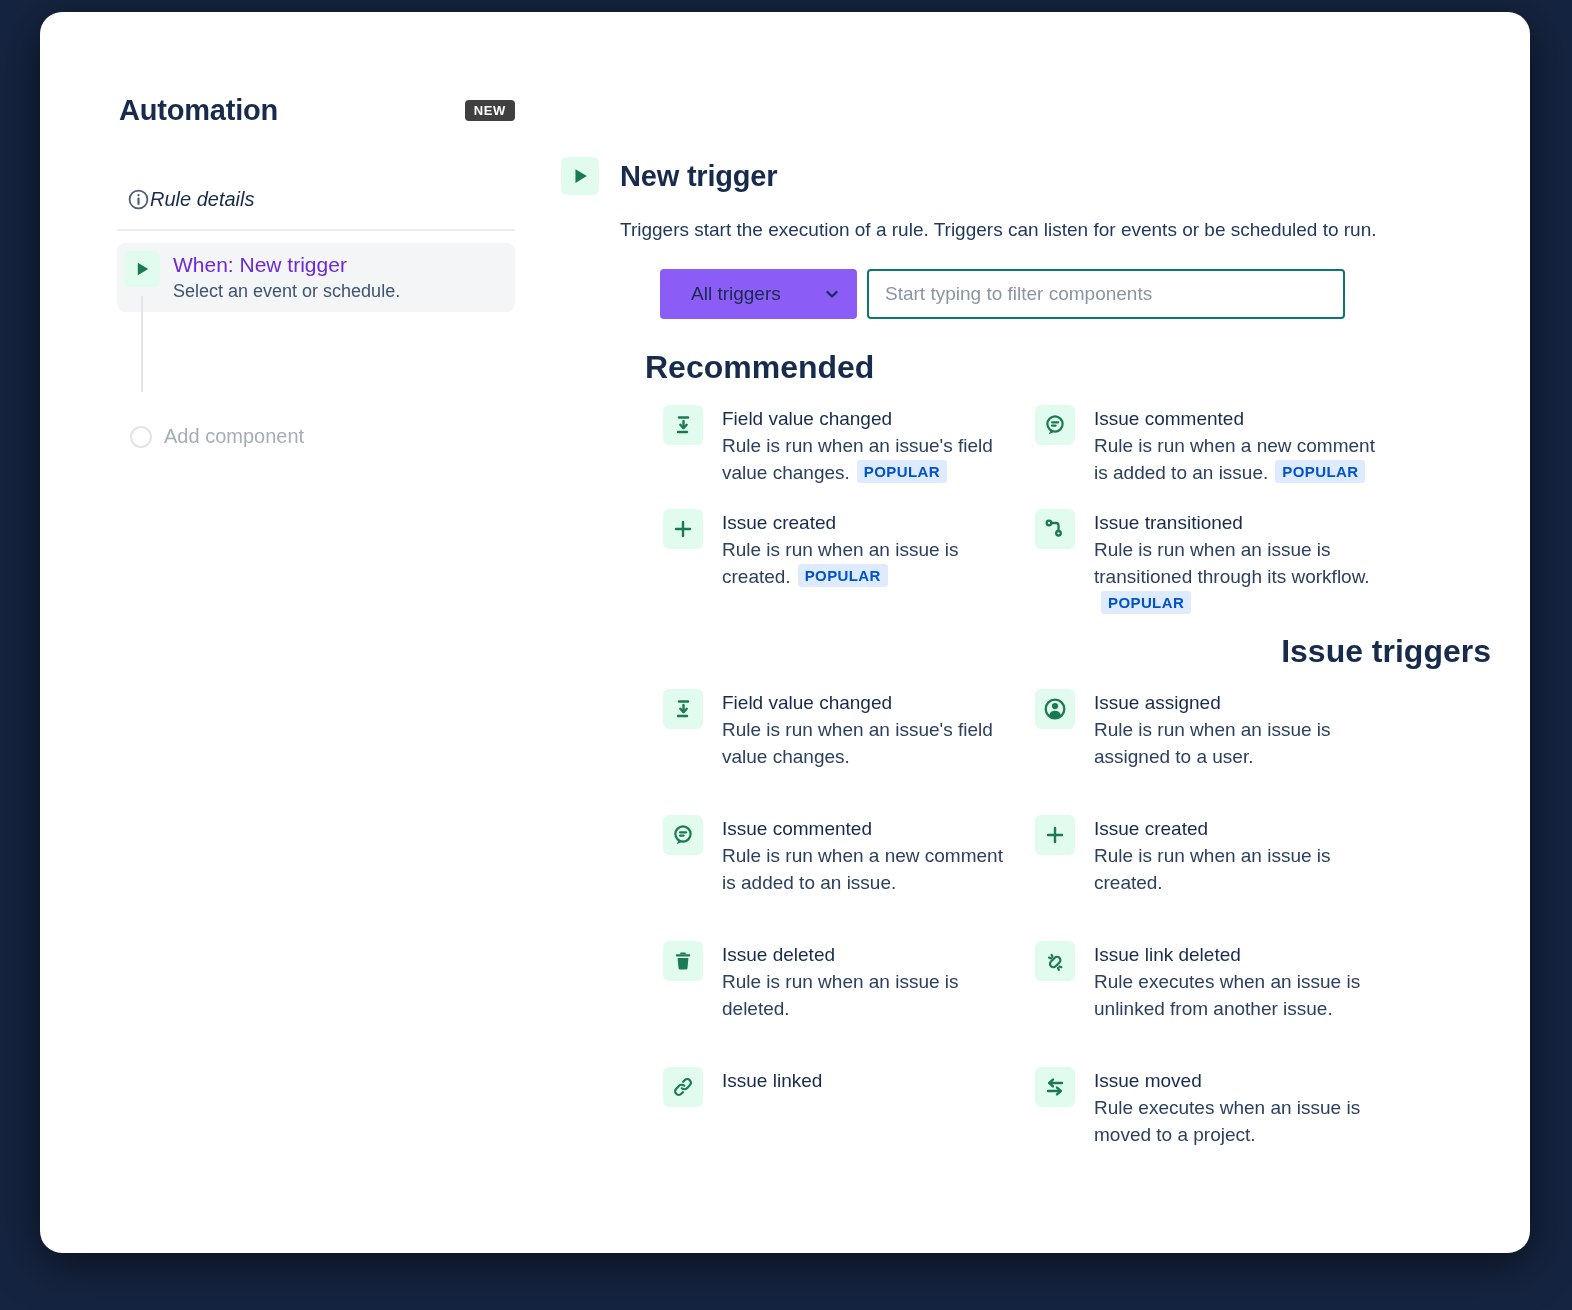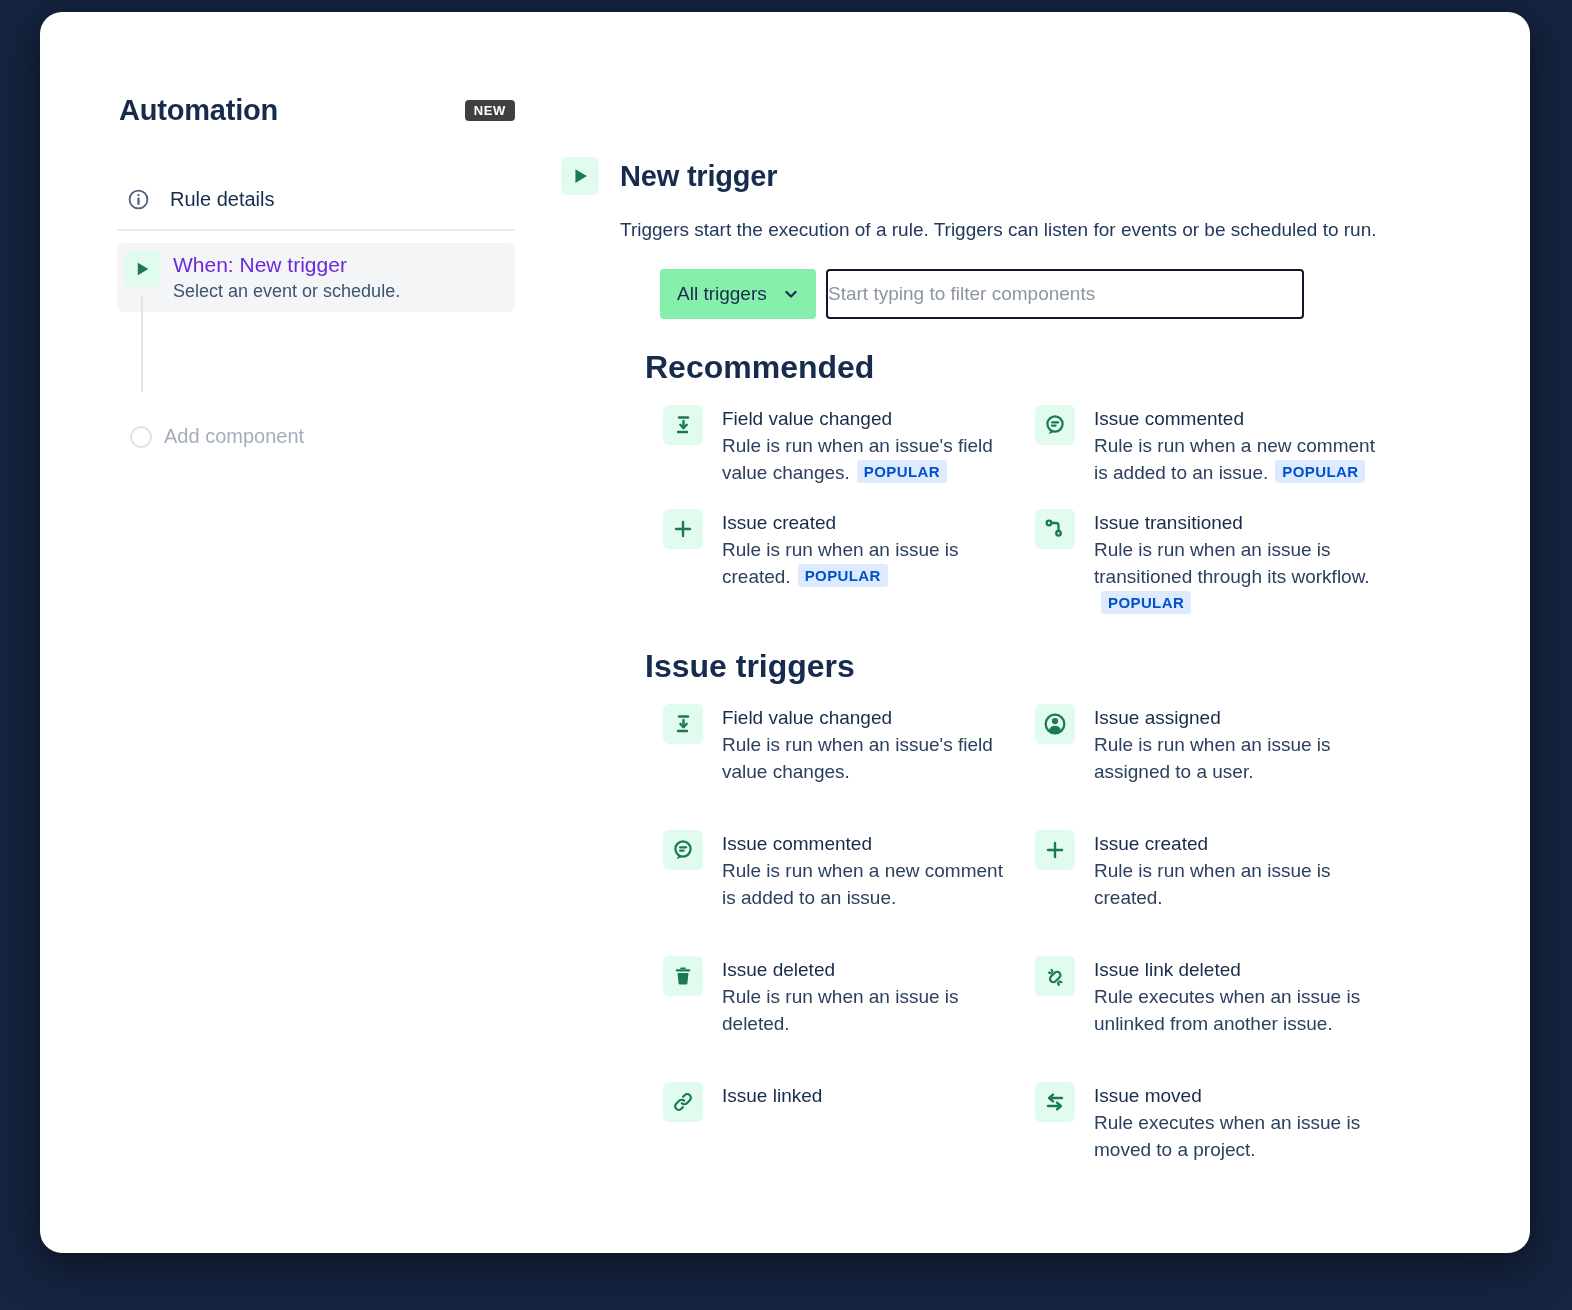--- a/index.html
+++ b/index.html
@@ -17,21 +17,21 @@
   }
 
   
   .page-title-row { position:absolute; left:79px; top:82px; width:396px; display:flex; align-items:center; justify-content:space-between; }
   .page-title { font-size:29px; font-weight:700; color:#172b4d; letter-spacing:-.2px; }
   .new-badge {
     background:#404040; color:#fff; font-size:13px; font-weight:700;
     letter-spacing:.6px; padding:4px 9px; border-radius:4px; line-height:1;
   }
   .sidebar { position:absolute; left:77px; top:168px; width:398px; }
-  .side-row { display:flex; align-items:center; gap:20px; padding:8px 10px; }
+  .side-row { display:flex; align-items:center; padding:8px 10px;font-style:italic; }
   .side-row .row-icon { width:23px; height:23px; flex:0 0 auto; display:flex; align-items:center; justify-content:center; }
   .side-label { font-size:20px; font-weight:500; color:#172b4d; }
   .side-divider { height:2px; background:#ebecf0; margin:10px 0 12px 0; border-radius:1px; }
   .side-selected {
     background:#f4f5f7; border-radius:8px; padding:8px 10px 10px 7px;
     display:flex; gap:13px; align-items:flex-start;
   }
   .mini-icon-box {
     width:36px; height:36px; border-radius:6px; background:#e1fbee;
     display:flex; align-items:center; justify-content:center; flex:0 0 auto;
@@ -52,36 +52,36 @@
   .main-heading-row { display:flex; align-items:center; gap:21px; }
   .heading-icon-box {
     width:38px; height:38px; border-radius:6px; background:#e1fbee;
     display:flex; align-items:center; justify-content:center;
   }
   .main-heading { font-size:29px; font-weight:600; color:#172b4d; letter-spacing:-.2px; }
   .main-desc { margin:21px 0 0 59px; font-size:19px; color:#22395e; line-height:27px; }
 
   .filter-row { margin:26px 0 0 99px; display:flex; gap:10px; }
   .dropdown {
-    width:156px; height:50px; background:#86efac; border-radius:4px;
+    width:197px; height:50px; background:#8b5cf6; border-radius:4px;
     display:flex; align-items:center; justify-content:space-between;
-    padding:0 15px 0 17px; cursor:pointer;
+    padding:0 15px 0 31px; cursor:pointer;
   }
   .dropdown-value { font-size:19px; color:#172b4d; }
   .filter-input {
-    width:478px; height:50px; border:2px solid #0f172a; border-radius:4px;
-    padding:0 0; font-size:19px; color:#172b4d; outline:none;
+    width:478px; height:50px; border:2px solid #0f766e; border-radius:4px;
+    padding:0 16px; font-size:19px; color:#172b4d; outline:none;
     font-family:"Liberation Sans", sans-serif; background:#fff;
   }
   .filter-input::placeholder { color:#8c95a3; }
 
   .sections { margin-left:84px; }
   .section-heading { font-size:32px; font-weight:700; color:#172b4d; }
   .section-heading.first { margin-top:30px; }
-  .section-heading.later { margin-top:31px; }
+  .section-heading.later { margin-top:16px;text-align:right; }
   .trigger-grid {
     margin:19px 0 0 18px;
     display:grid; grid-template-columns:372px 372px;
   }
   .trigger-grid.gap-sm { row-gap:23px; }
   .trigger-grid.gap-lg { row-gap:45px; }
   .trigger-item { display:flex; gap:19px; align-items:flex-start; cursor:pointer; }
   .trigger-icon-box {
     width:40px; height:40px; border-radius:6px; background:#e1fbee;
     display:flex; align-items:center; justify-content:center; flex:0 0 auto;

